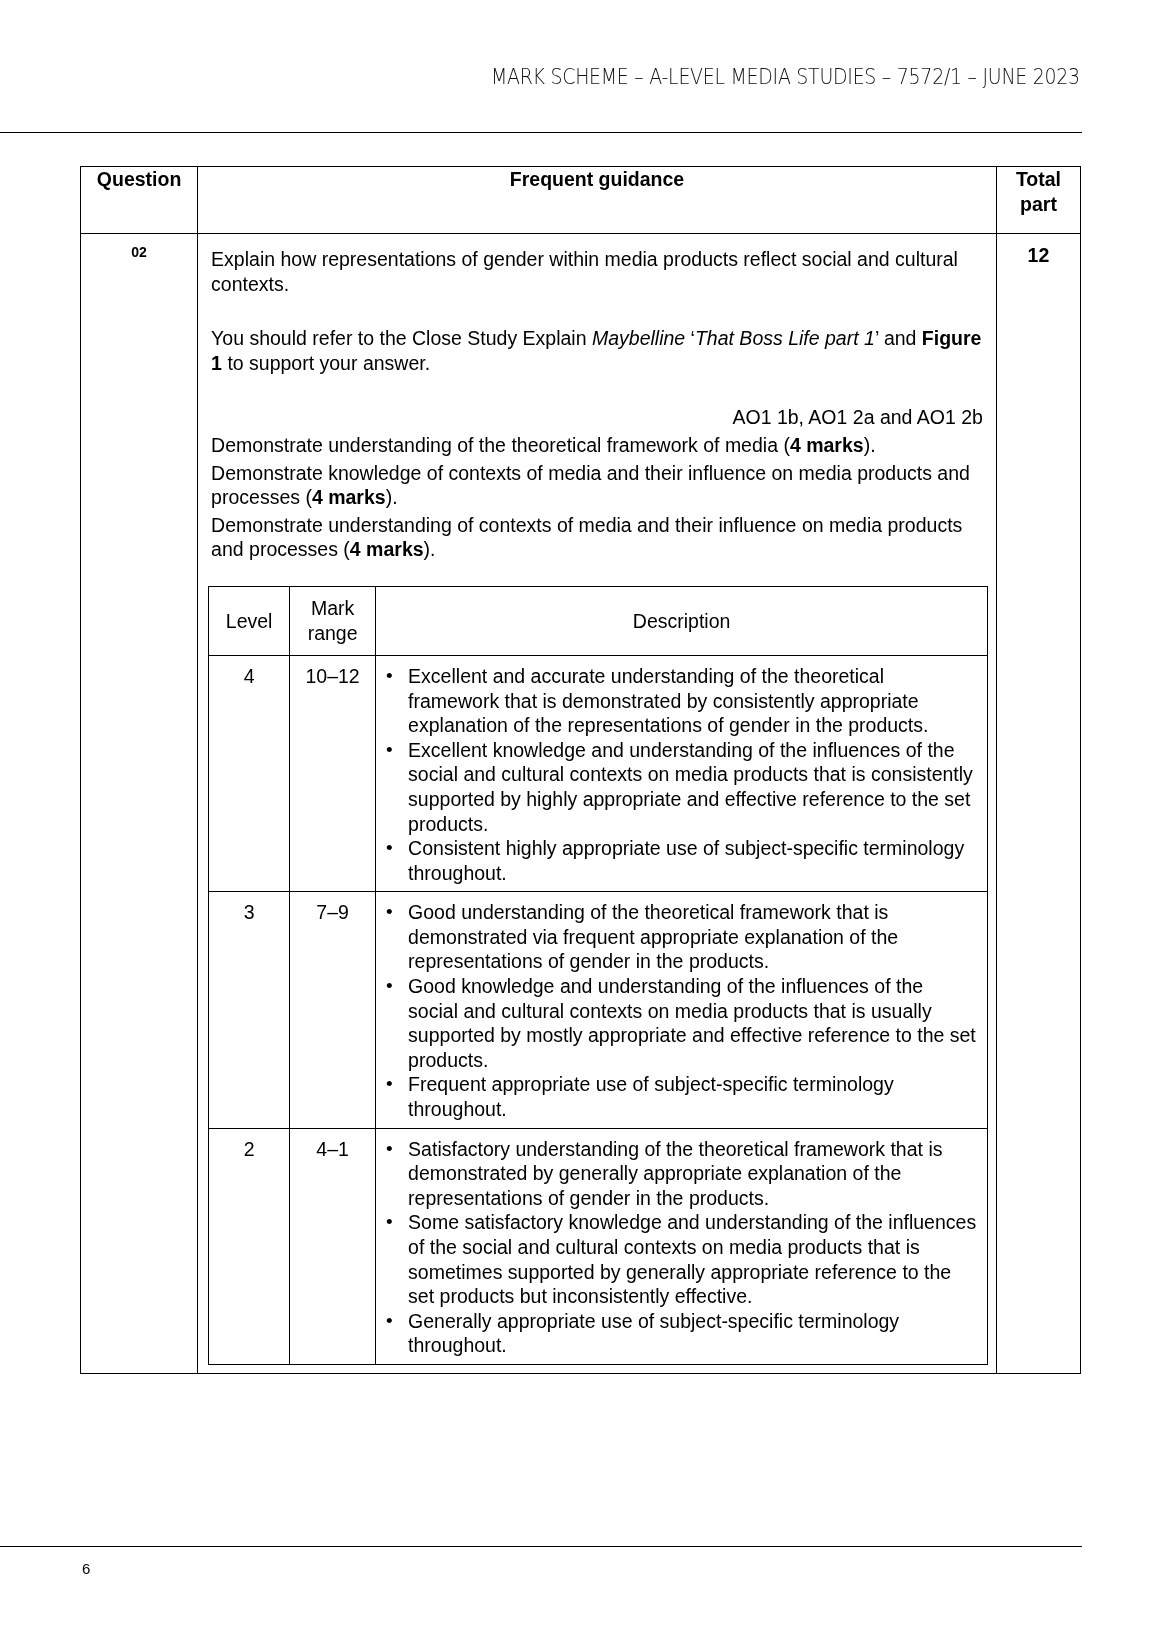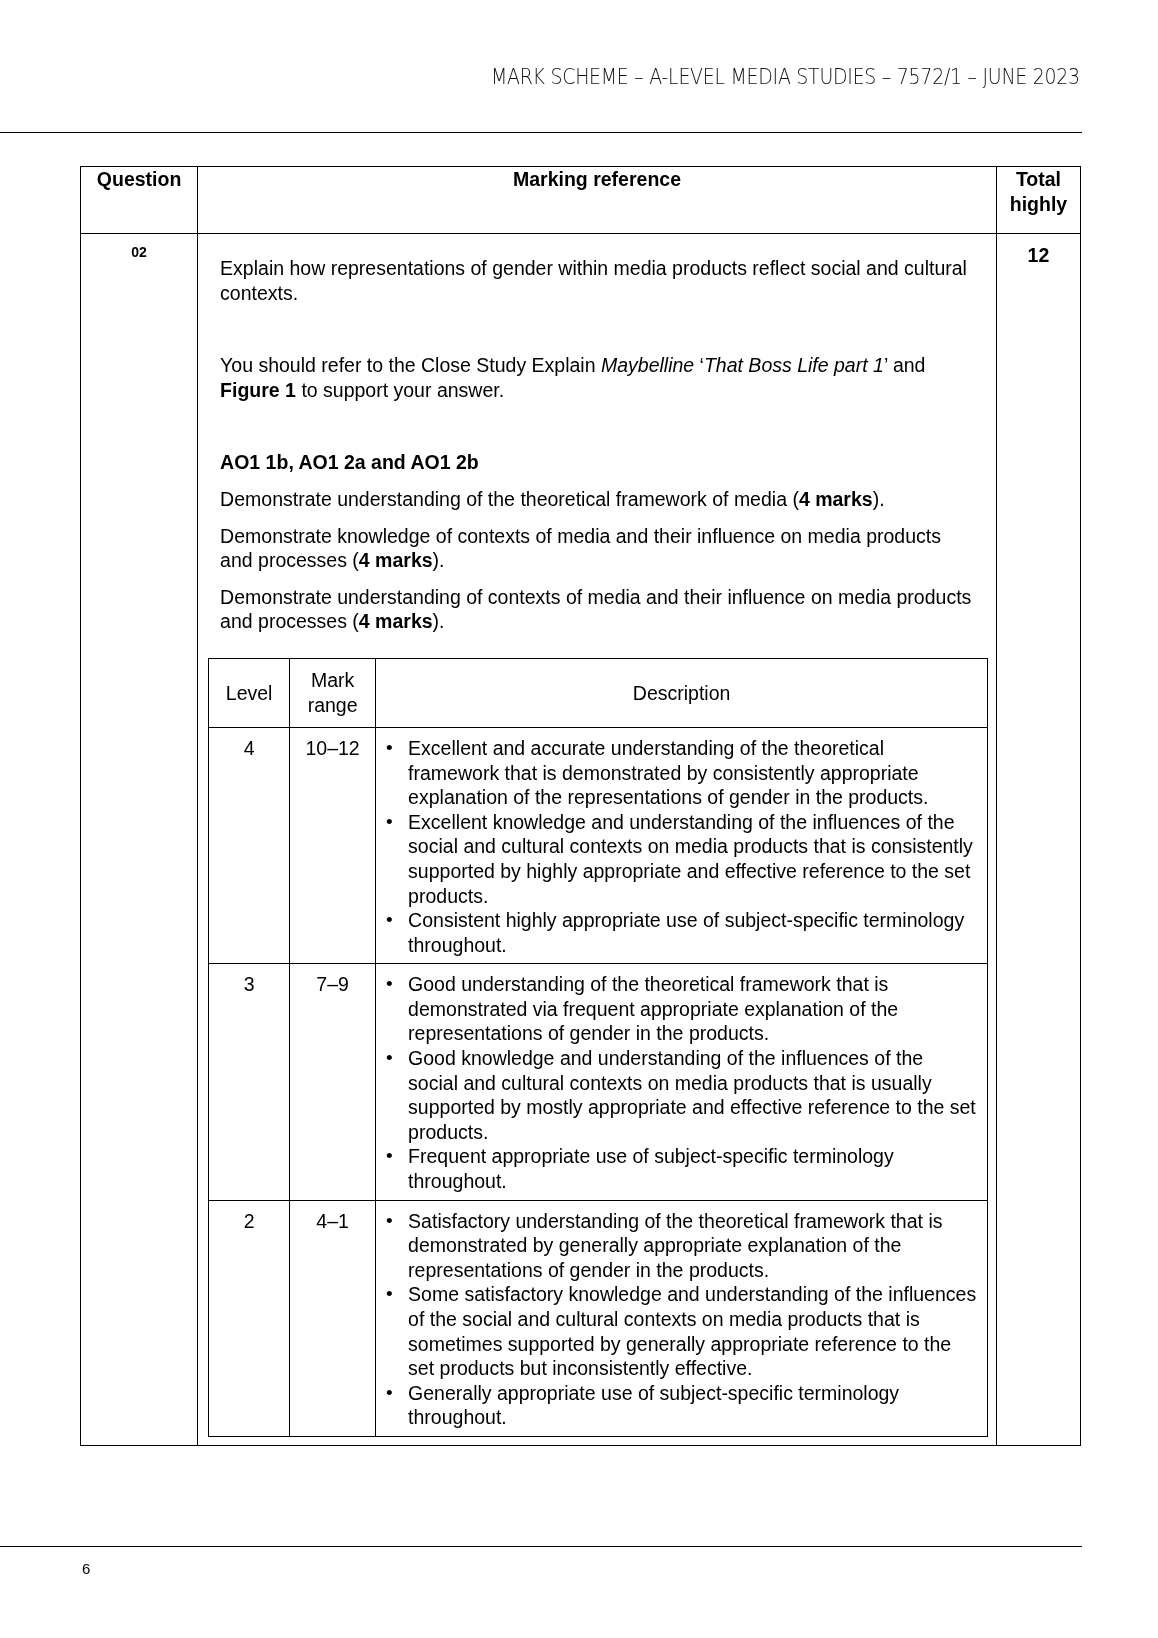--- a/index.html
+++ b/index.html
@@ -18,23 +18,23 @@
   table.outer { position: absolute; left: 80px; top: 166px; width: 1001px;
          border-collapse: collapse; table-layout: fixed; }
   table.outer > tbody > tr > td, table.outer > thead > tr > th {
          border: 1.3px solid #000; vertical-align: top; padding: 0; }
   table.outer th { font-weight: bold; font-size: 19.5px; vertical-align: middle;
          height: 66px; text-align: center; line-height: 25px; }
   .col-q { width: 117px; } .col-m { width: 798px; } .col-t { width: 84px; }
   .qnum { font-weight: bold; font-size: 14px; text-align: center; padding-top: 10px !important; }
   .total { font-weight: bold; font-size: 19.5px; text-align: center; padding-top: 10px !important; margin-left: 40px; }
   .guidance { padding: 10px 10px 8px 10px !important; font-size: 19.5px; line-height: 24.6px; }
-  .guidance p { margin: 12px; }
+  .guidance p { margin: 3px; }
   .gap { height: 24px; }
-  .ao-title { text-align: left; font-weight: bold; }
+  .ao-title { text-align: right; font-weight: normal; }
 
   table.inner { width: 779px; border-collapse: collapse; table-layout: fixed; margin-top: 24px; }
   table.inner td, table.inner th { border: 1.3px solid #000; vertical-align: top;
          font-size: 19.5px; line-height: 24.6px; }
   table.inner th { font-weight: normal; text-align: center; vertical-align: middle; height: 64px;
          padding: 2px 4px; }
   .c-level { width: 81px; } .c-range { width: 86px; } .c-desc { width: 612px; }
   .cell-center { text-align: center; padding-top: 8px; }
   .desc-cell { padding: 8px 10px 6px 8px; margin-top: 28px; }
   ul.bullets { margin: 0; padding: 0; list-style: none; }
@@ -49,24 +49,24 @@
 
 <table class="outer">
   <colgroup>
       <col class="col-q">
       <col class="col-m">
       <col class="col-t">
     </colgroup>
   <thead>
     <tr>
       <th>Question</th>
-      <th>Marking reference</th>
+      <th>Frequent guidance</th>
       <th>
         <span>Total</span><br>
-        <span>highly</span>
+        <span>part</span>
       </th>
     </tr>
   </thead>
   <tbody>
     <tr>
       <td class="qnum">02</td>
       <td class="guidance">
         <p>Explain how representations of gender within media products reflect social and cultural contexts.</p>
         <div class="gap"></div>
         <p><span>You should refer to the Close Study Explain </span><i>Maybelline</i><span> ‘</span><i>That Boss Life part 1</i><span>’</span><span> and </span><b>Figure 1</b><span> to support your answer.</span></p>

